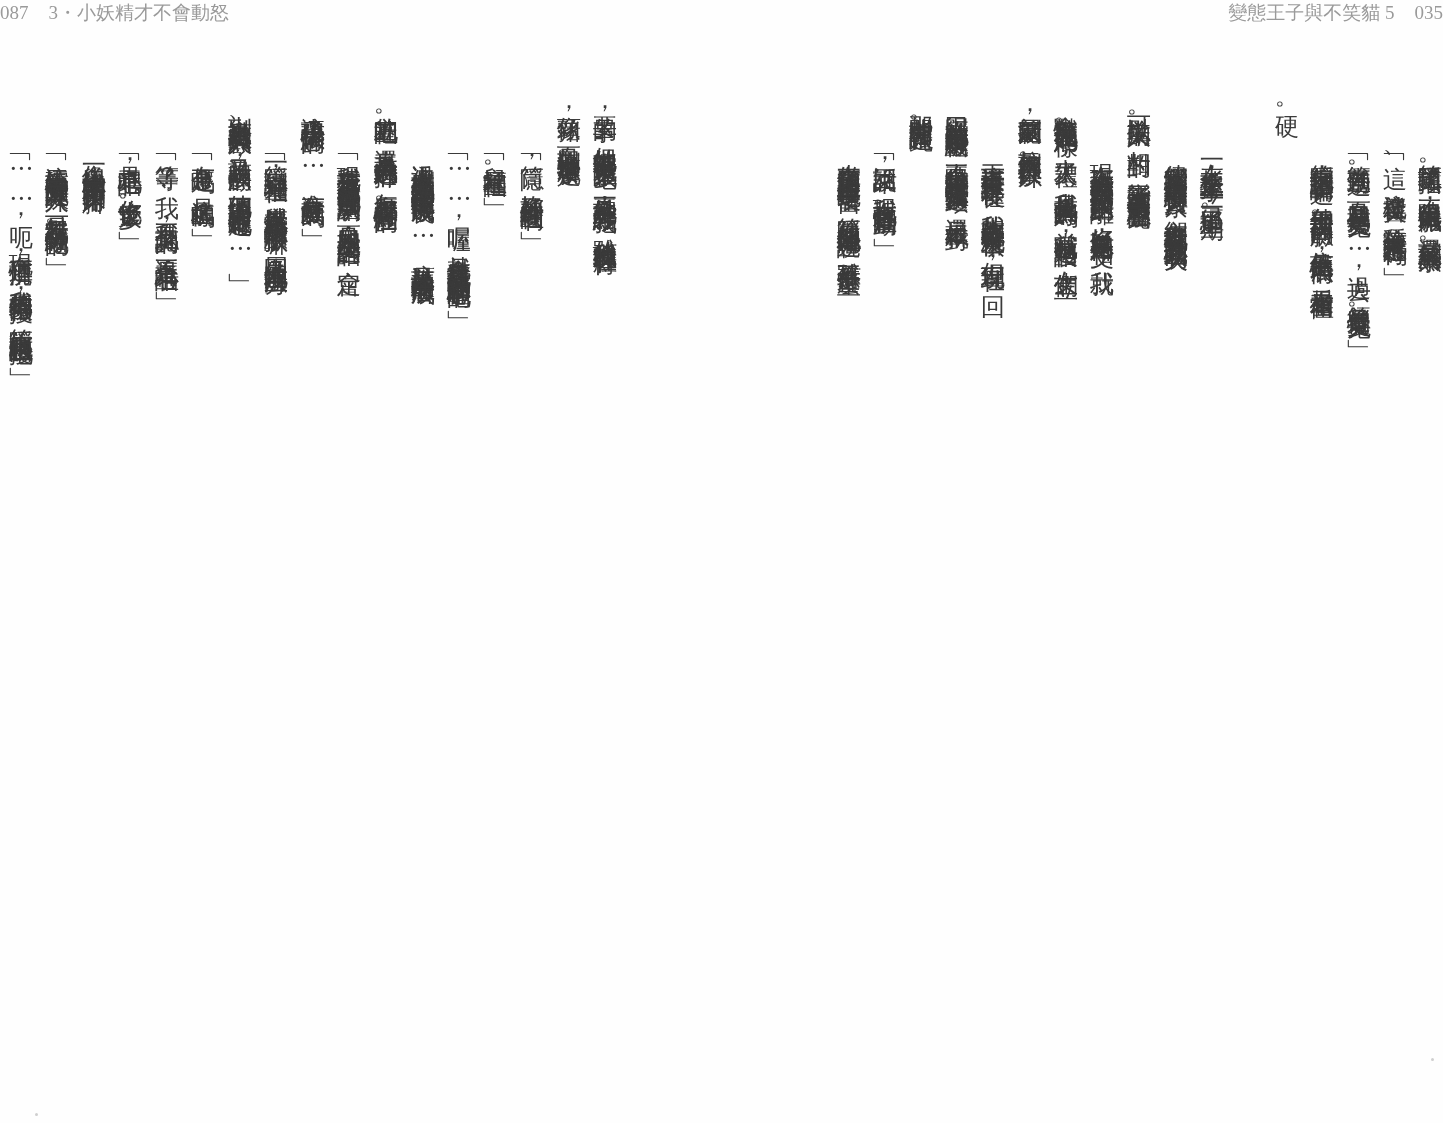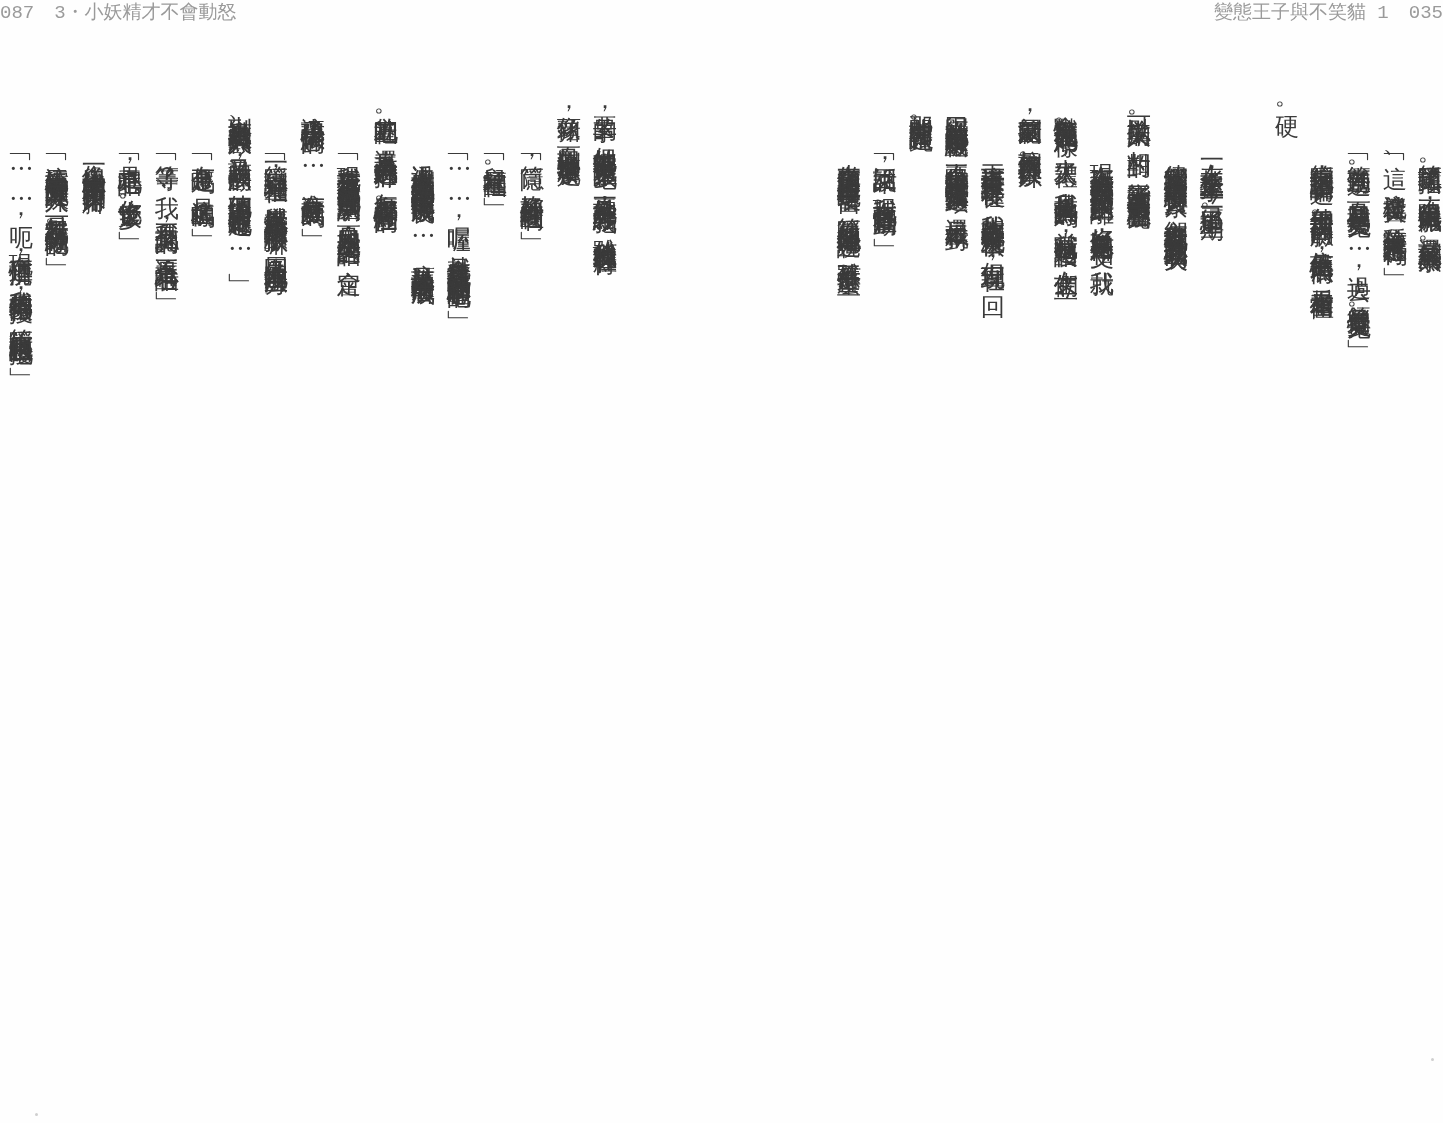--- a/index.html
+++ b/index.html
@@ -4,21 +4,21 @@
 <style>
   html, body { margin: 0; padding: 0; }
   body {
     width: 1443px; height: 1123px; position: relative; overflow: hidden;
     background: #fefefe;
     font-family: "DejaVu Serif", "Liberation Serif", serif;
     color: #3a3a3a;
   }
   .header {
     position: absolute; top: 0; height: 28px;
-    font-family: Liberation Mono, monospace;
+    font-family: Liberation Serif, serif;
     color: #9a9a9a; font-size: 19px; line-height: 26px; white-space: nowrap;
   }
   .header-left { left: 0; }
   .header-right { right: 0; }
   .header .num { font-size: 19px; letter-spacing: 0; }
   .header .gap { display: inline-block; width: 20px; }
   .page { position: absolute; top: 0; height: 1123px; }
   .page-left { left: 0; width: 721px; }
   .page-right { left: 721px; width: 722px; }
   .col {
@@ -33,21 +33,21 @@
   }
   .speck { position: absolute; width: 3px; height: 3px; background: #cfcfcf; border-radius: 50%; }
 </style>
 </head>
 <body>
 
 <div class="header header-left">
   <span class="num">087</span><span class="gap"></span><span>3・小妖精才不會動怒</span>
 </div>
 <div class="header header-right">
-  <span>變態王子與不笑貓 1</span><span class="gap"></span><span class="num">035</span>
+  <span>變態王子與不笑貓 5</span><span class="gap"></span><span class="num">035</span>
 </div>
 
 <div class="page page-right">
   <div class="col" style="left:692px;top:145px;">筒隱搖了搖頭。不曉得是因為佩服，還是感到萬般無奈。</div>
   <div class="col" style="left:657px;top:145px;">「這、這樣就會哭？這種作戰方式難道不行嗎？」</div>
   <div class="col" style="left:621px;top:145px;">「簡直差勁透了。而且我又是個愛哭鬼……過去，曾經是個愛哭鬼。」</div>
   <div class="col" style="left:584px;top:145px;">筒隱刻意把話重說了一遍，伸手用力抹了抹自己的臉。依然是面無表情，看起來相當僵</div>
   <div class="col" style="left:549px;top:97px;">硬。</div>
   <div class="col" style="left:474px;top:145px;">在一本杉之丘上握手至今，已經過了一星期。</div>
   <div class="col" style="left:438px;top:145px;">儘管我綳緊全身上下的每一根神經努力搜索，卻怎麼也找不到有多餘的真心或表面功夫</div>

